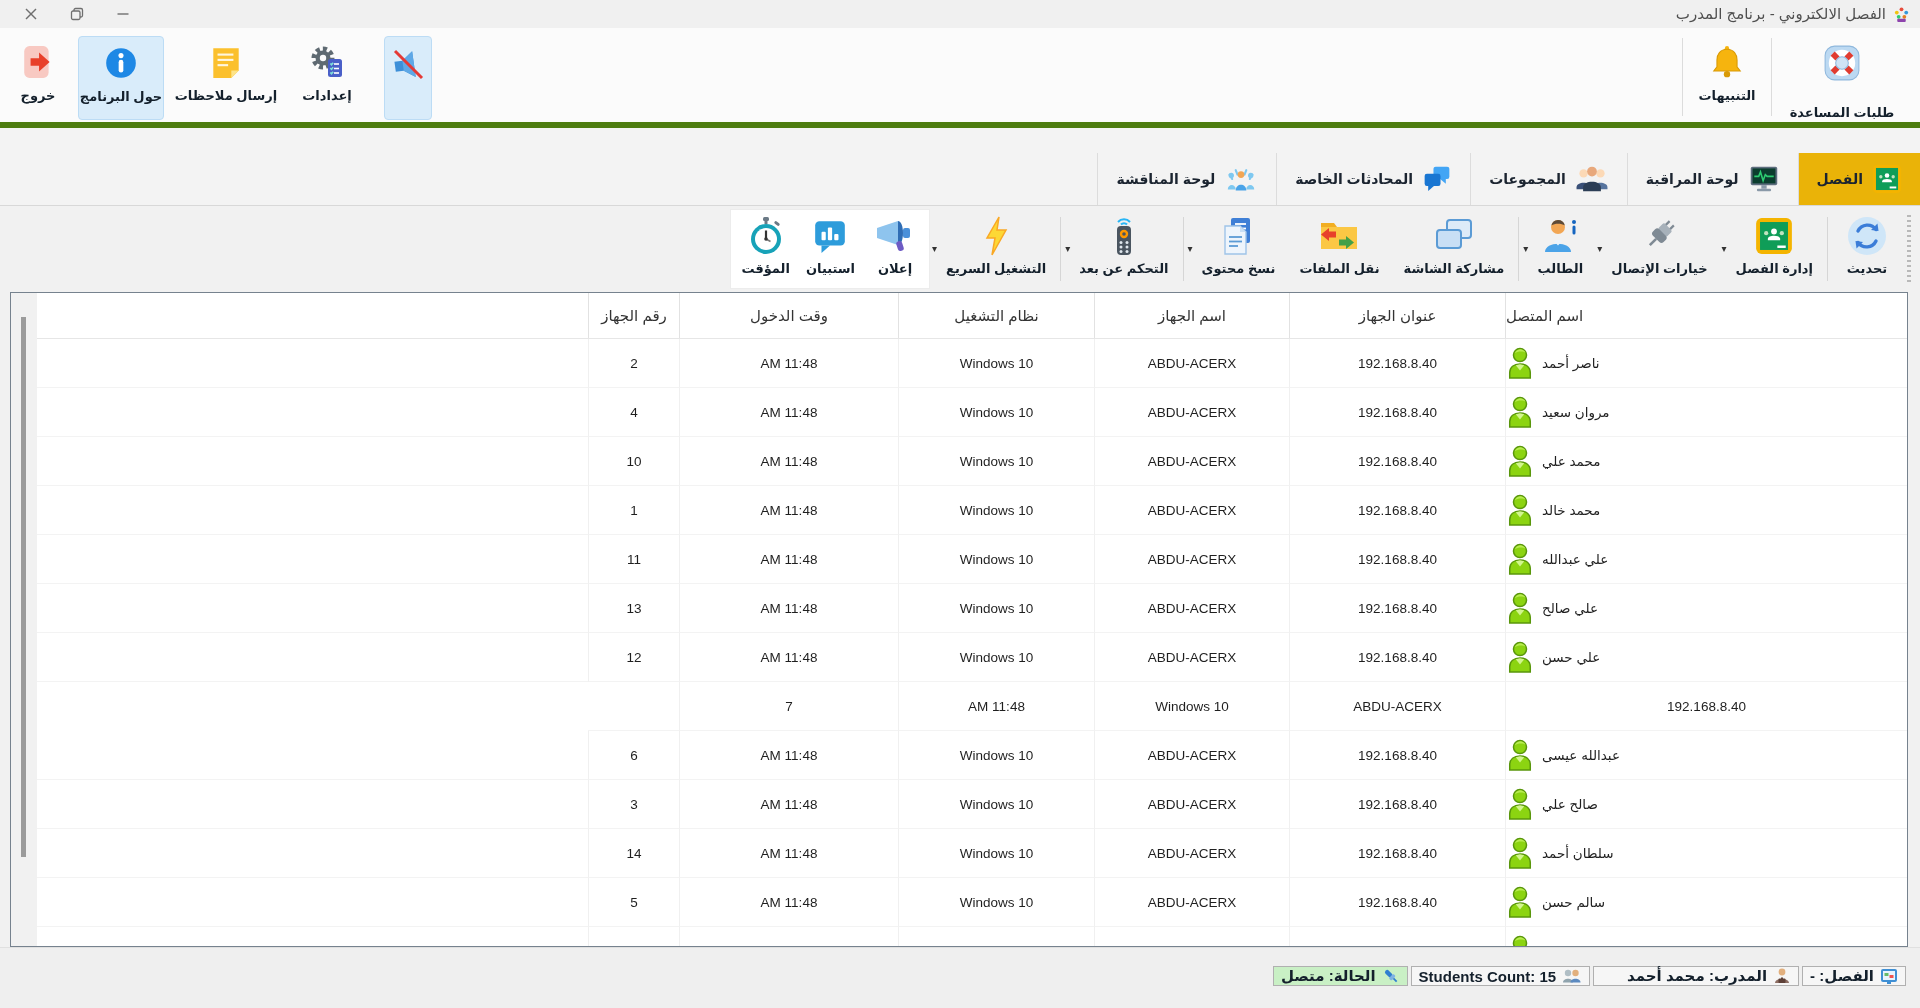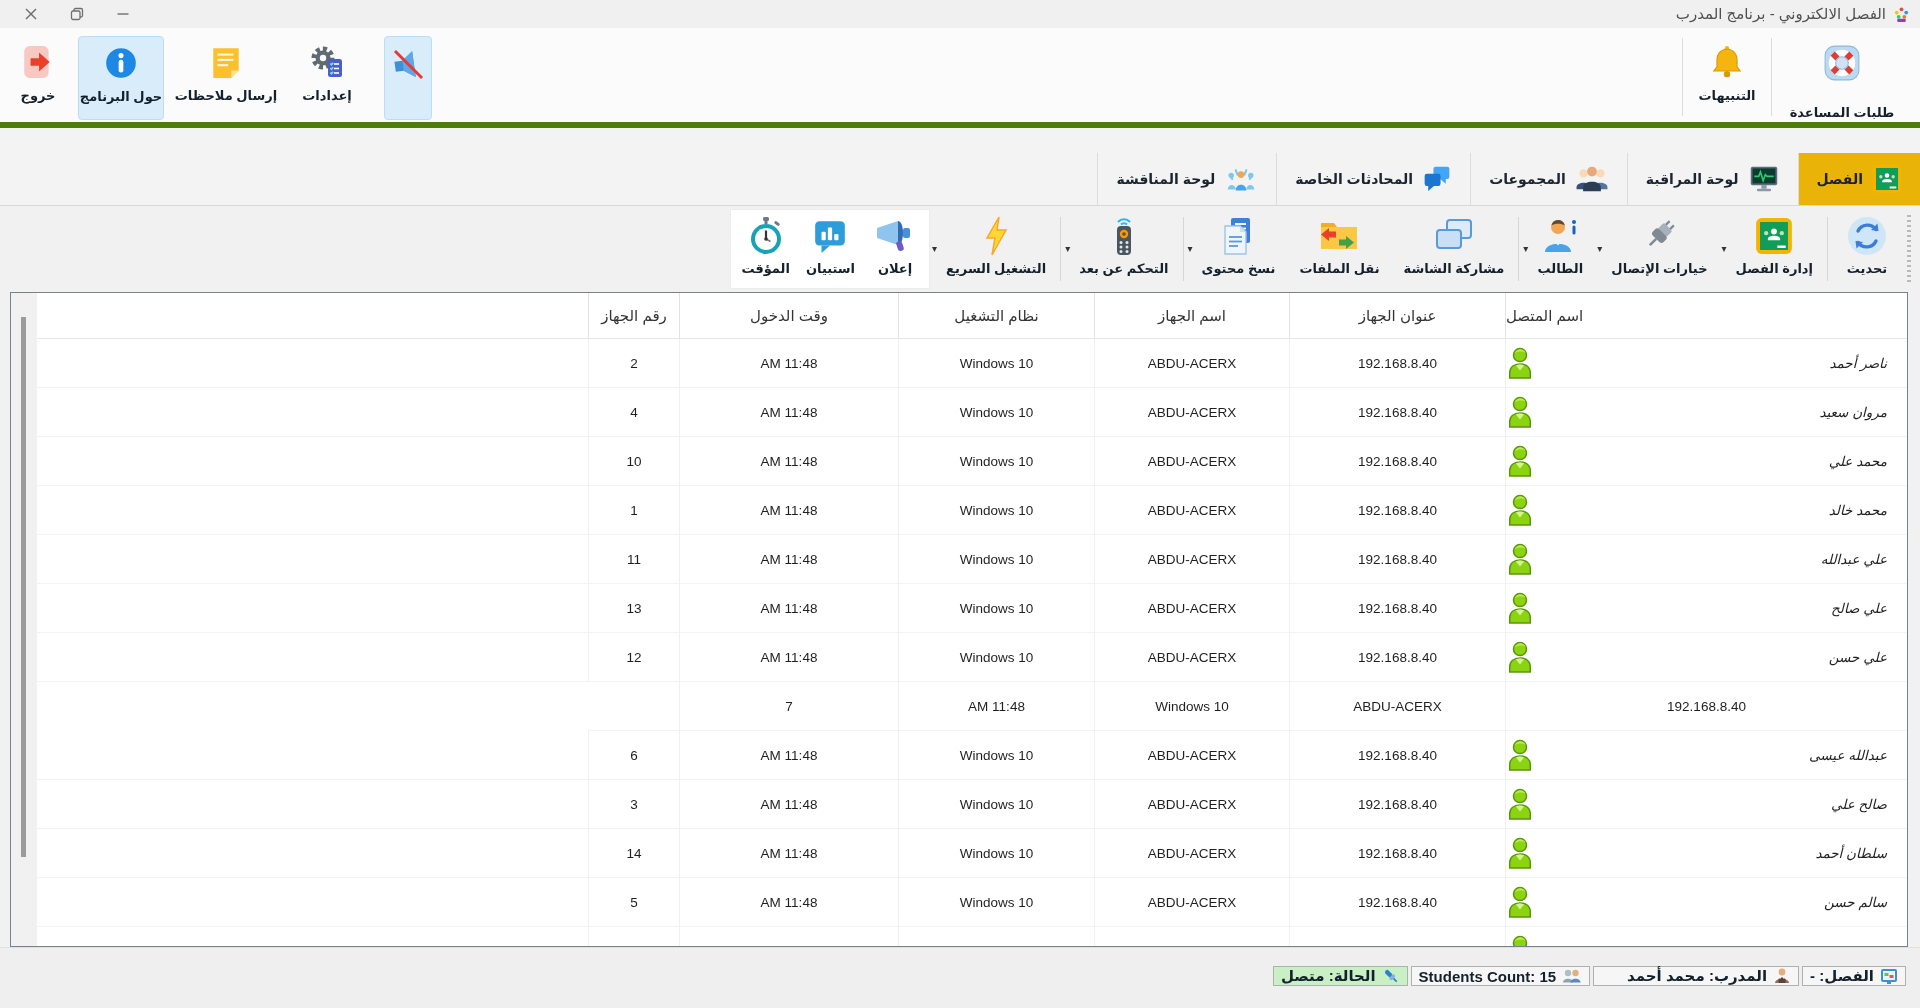--- a/index.html
+++ b/index.html
@@ -55,21 +55,21 @@
   .vthumb { position:absolute; left:10px; top:24px; width:5px; height:540px; background:#9b9b9b; }
   .grid { position:absolute; left:26px; top:0; right:0; bottom:0; direction:rtl; overflow:hidden; }
   .trow { display:grid; grid-template-columns:402px 216px 195px 196px 219px 91px 1fr; height:49px; }
   .trow.head { height:46px; border-bottom:1px solid #e6e6e6; }
   .hc { display:flex; align-items:center; justify-content:center; font-size:15px; color:#333;
     border-left:1px solid #e2e2e2; }
   .hc.name { justify-content:flex-end; padding-left:0; padding-right:3px; }
   .hc.fill { border-left:none; }
   .cell { display:flex; align-items:center; justify-content:center; font-size:13.5px; color:#1f1f1f;
     border-left:1px solid #f0f0f0; border-bottom:1px solid #f3f3f3; }
-  .cell.name { justify-content:space-between; padding-right:20px; gap:8px;font-style:italic; }
+  .cell.name { justify-content:flex-end; padding-right:20px; gap:8px; }
   .cell.fill { border-left:none; }
   .nm { color:#1f1f1f; }
 
   
   .statusband { position:absolute; left:0; top:947px; width:1920px; height:61px; background:#efefef;
     border-top:1px solid #e0e0e0; }
   .statusbar { position:absolute; left:0; top:960px; width:1920px; height:32px; display:flex;
     direction:rtl; align-items:center; gap:3px; padding:0 14px; }
   .scell { height:20px; border:1px solid #b0b0b0; background:#f6f6f6; display:flex; direction:rtl;
     align-items:center; gap:6px; padding:0 7px; font-size:15px; font-weight:700; color:#14202c; white-space:nowrap; }

